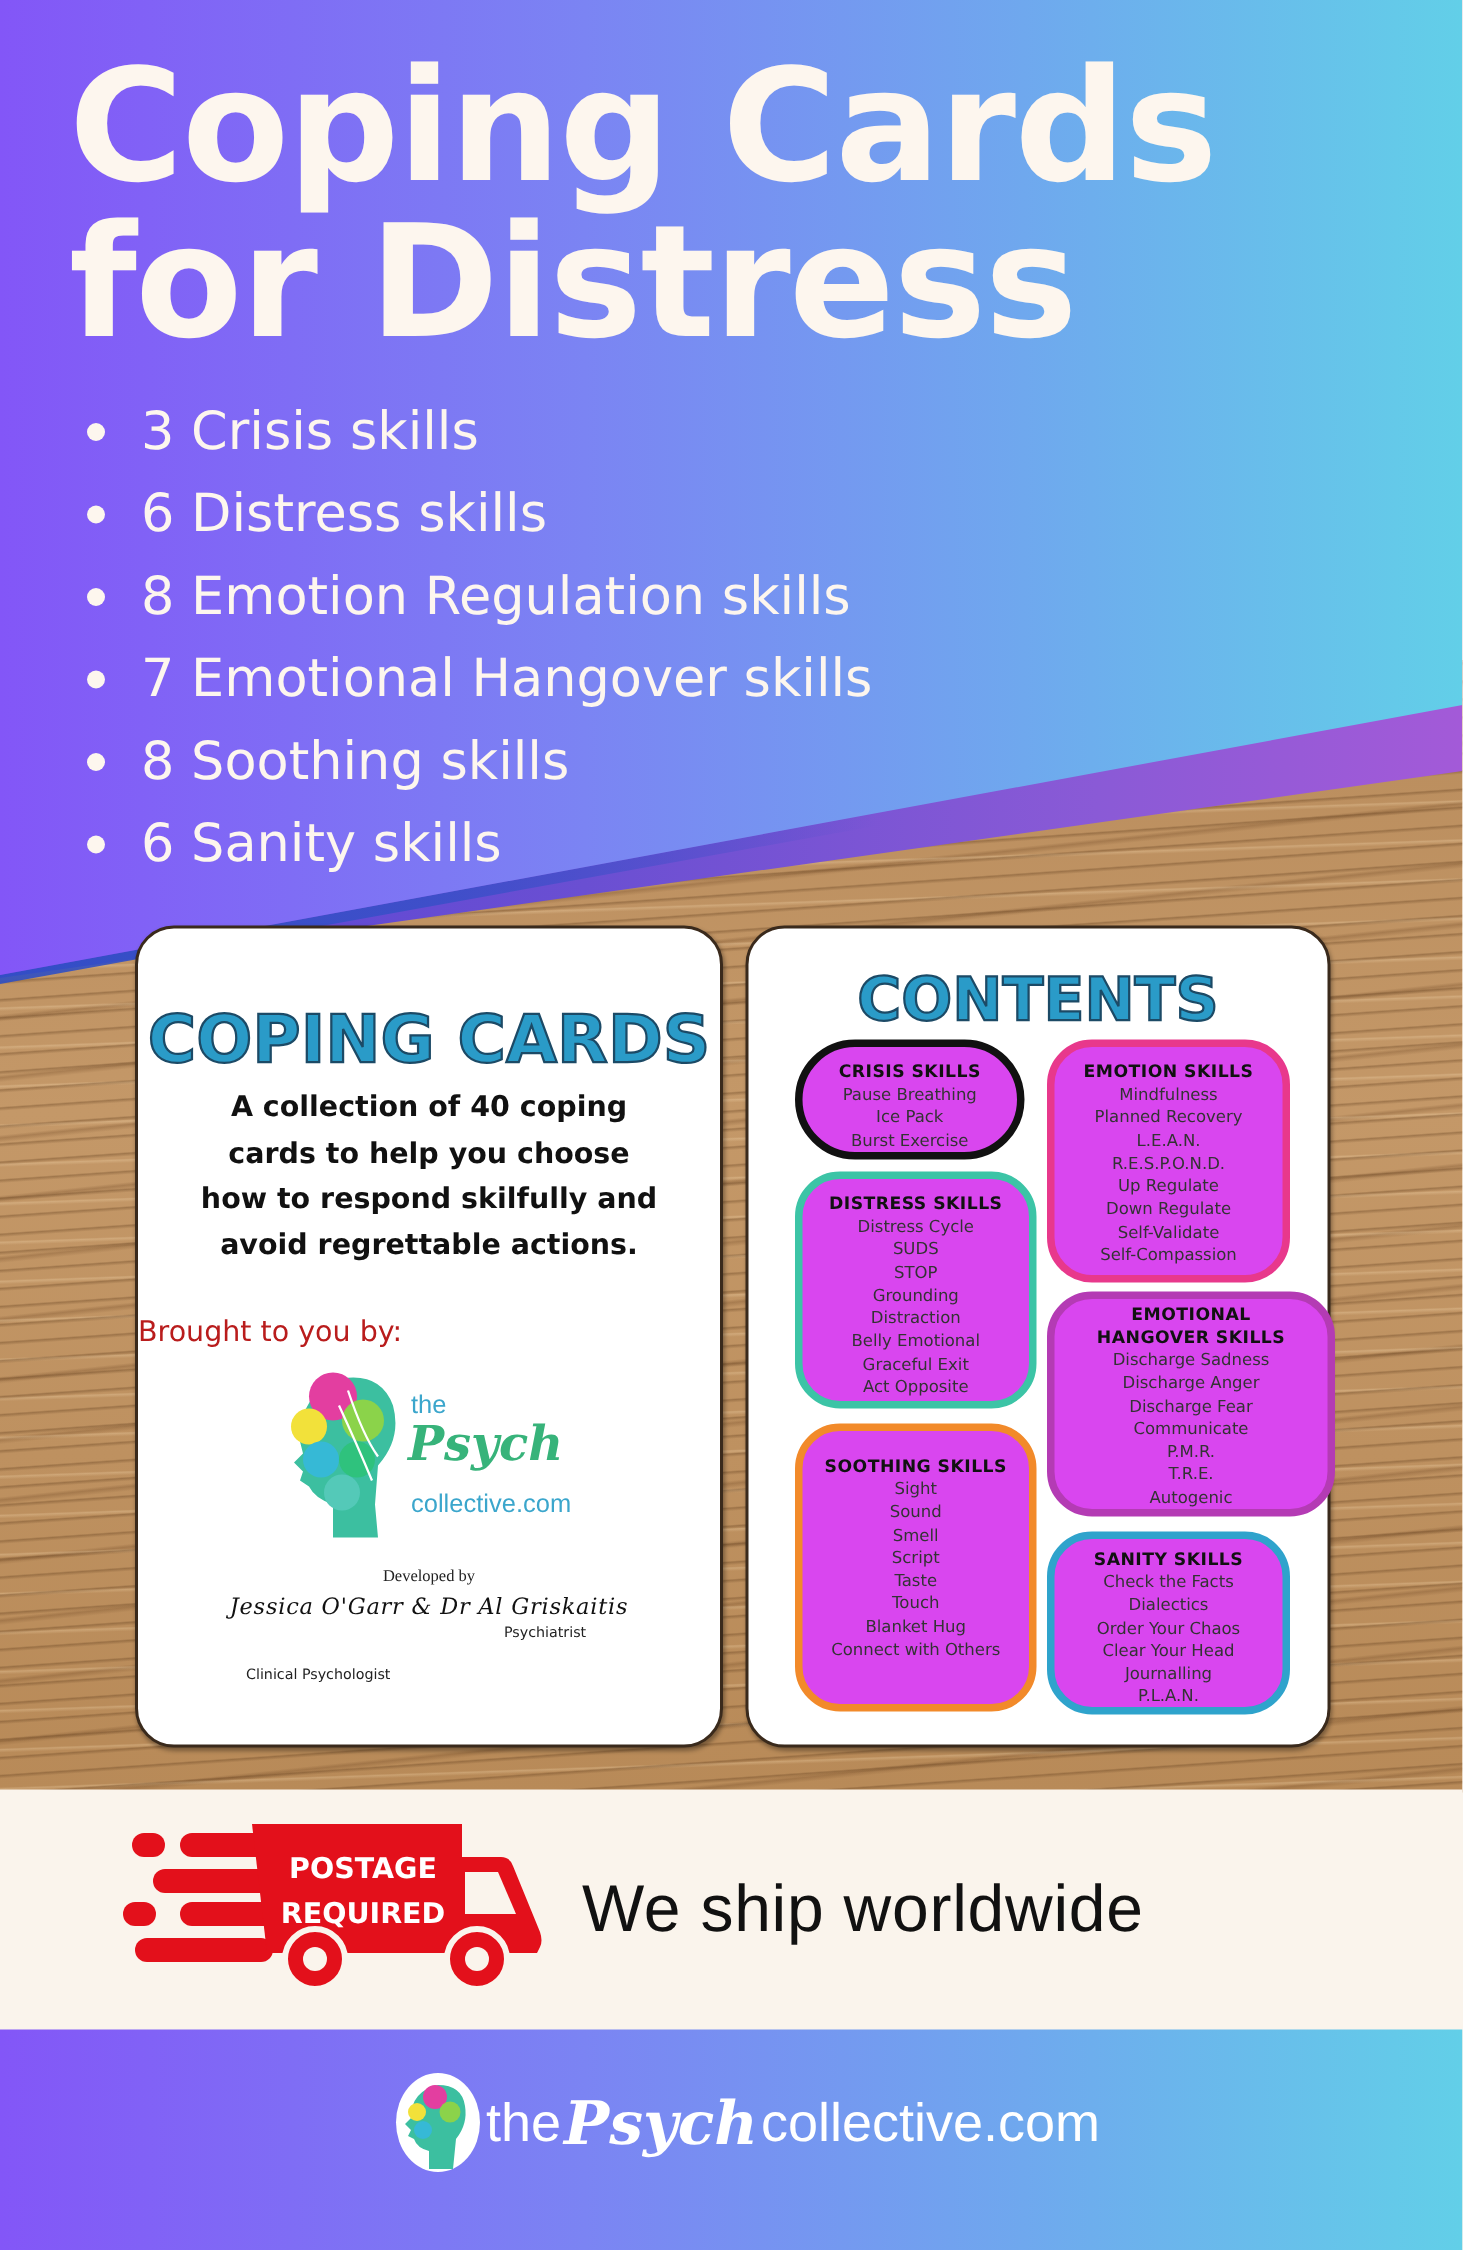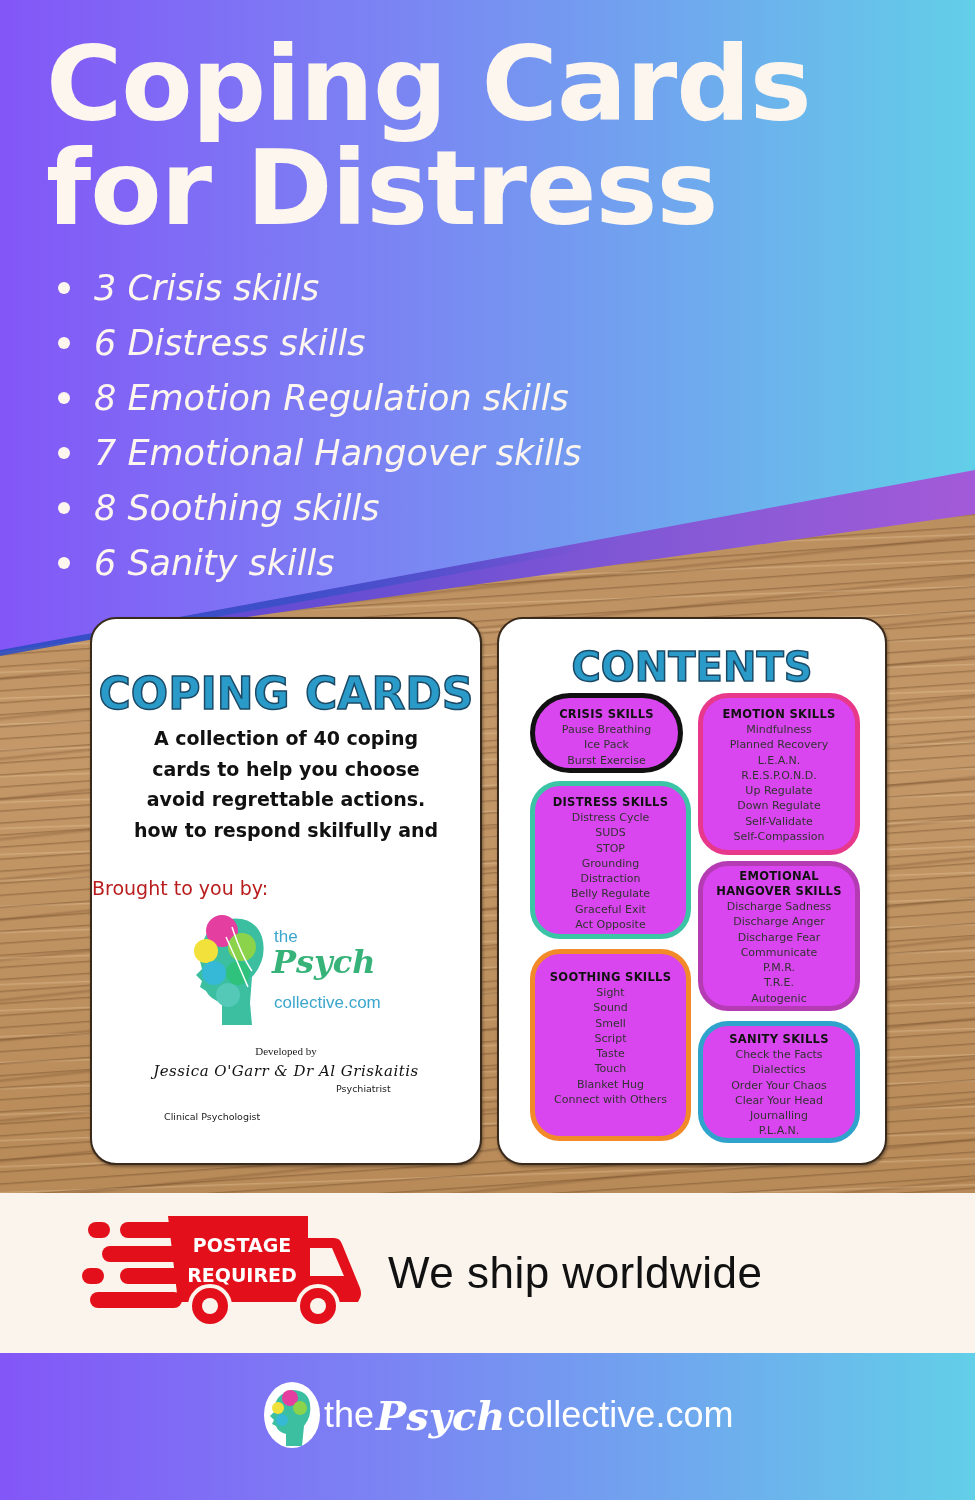--- a/index.html
+++ b/index.html
@@ -45,21 +45,20 @@
   }
   .title div { white-space: nowrap; }
 
   .bullets {
     position: absolute; left: 58px; top: 260px;
     list-style: none;
     color: #fdf6ee;
     font-family: "DejaVu Sans", sans-serif;
     font-size: 35px;
     font-weight: 500;
-    font-style: italic;
   }
   .bullets li { height: 55px; line-height: 50px; display: flex; align-items: center; white-space: nowrap; }
   .bullets li .dot { width: 12px; height: 12px; border-radius: 50%; background: #fdf6ee; margin-right: 24px; flex: 0 0 auto; }
 
   
   .card {
     position: absolute; background: #ffffff;
     border: 2px solid #3a2a1c; border-radius: 26px;
     box-shadow: 1px 2px 3px rgba(0,0,0,0.35);
   }
@@ -164,22 +163,22 @@
       <span class="dot"></span>
       <span>6 Sanity skills</span>
     </li>
 </ul>
 
 <div class="card card-left">
   <div class="outline-title cl-title">COPING CARDS</div>
   <div class="cl-desc">
     <div>A collection of 40 coping</div>
     <div>cards to help you choose</div>
+    <div>how to respond skilfully and</div>
     <div>avoid regrettable actions.</div>
-    <div>how to respond skilfully and</div>
   </div>
   <div class="cl-brought">Brought to you by:</div>
   <div class="cl-logo">
     <svg class="head" viewBox="0 0 80 120" width="80" height="120">
       <path d="M30 118 L30 96 Q18 92 14 84 L8 80 L10 74 L4 68 L10 62 L8 54 Q8 20 36 12 Q62 8 70 30 Q76 52 60 70 L58 96 L60 118 Z" fill="#3cbfa0"></path>
       <circle cx="30" cy="24" r="16" fill="#e33ea0"></circle>
       <circle cx="14" cy="44" r="12" fill="#f2e13a"></circle>
       <circle cx="50" cy="40" r="14" fill="#8bd34a"></circle>
       <circle cx="22" cy="66" r="12" fill="#36b9d6"></circle>
       <circle cx="46" cy="66" r="12" fill="#2fc27d"></circle>
@@ -206,21 +205,21 @@
     <div class="i">Burst Exercise</div>
   </div>
 
   <div class="skill-box" style="left:31px; top:162px; width:161px; height:158px; border-color:#3cc4a6; padding-top:9px;">
     <div class="h">DISTRESS SKILLS</div>
     <div class="i">Distress Cycle</div>
     <div class="i">SUDS</div>
     <div class="i">STOP</div>
     <div class="i">Grounding</div>
     <div class="i">Distraction</div>
-    <div class="i">Belly Regulate</div>
+    <div class="i">Belly Emotional</div>
     <div class="i">Graceful Exit</div>
     <div class="i">Act Opposite</div>
   </div>
 
   <div class="skill-box" style="left:31px; top:330px; width:161px; height:192px; border-color:#f28a2a; padding-top:16px;">
     <div class="h">SOOTHING SKILLS</div>
     <div class="i">Sight</div>
     <div class="i">Sound</div>
     <div class="i">Smell</div>
     <div class="i">Script</div>
@@ -235,21 +234,21 @@
     <div class="i">Mindfulness</div>
     <div class="i">Planned Recovery</div>
     <div class="i">L.E.A.N.</div>
     <div class="i">R.E.S.P.O.N.D.</div>
     <div class="i">Up Regulate</div>
     <div class="i">Down Regulate</div>
     <div class="i">Self-Validate</div>
     <div class="i">Self-Compassion</div>
   </div>
 
-  <div class="skill-box" style="left:199px; top:242px; width:162px; height:150px; border-color:#b43bb4; padding-top:3px;">
+  <div class="skill-box" style="left:199px; top:242px; width:192px; height:150px; border-color:#b43bb4; padding-top:3px;">
     <div class="h">EMOTIONAL</div>
     <div class="h">HANGOVER SKILLS</div>
     <div class="i">Discharge Sadness</div>
     <div class="i">Discharge Anger</div>
     <div class="i">Discharge Fear</div>
     <div class="i">Communicate</div>
     <div class="i">P.M.R.</div>
     <div class="i">T.R.E.</div>
     <div class="i">Autogenic</div>
   </div>

